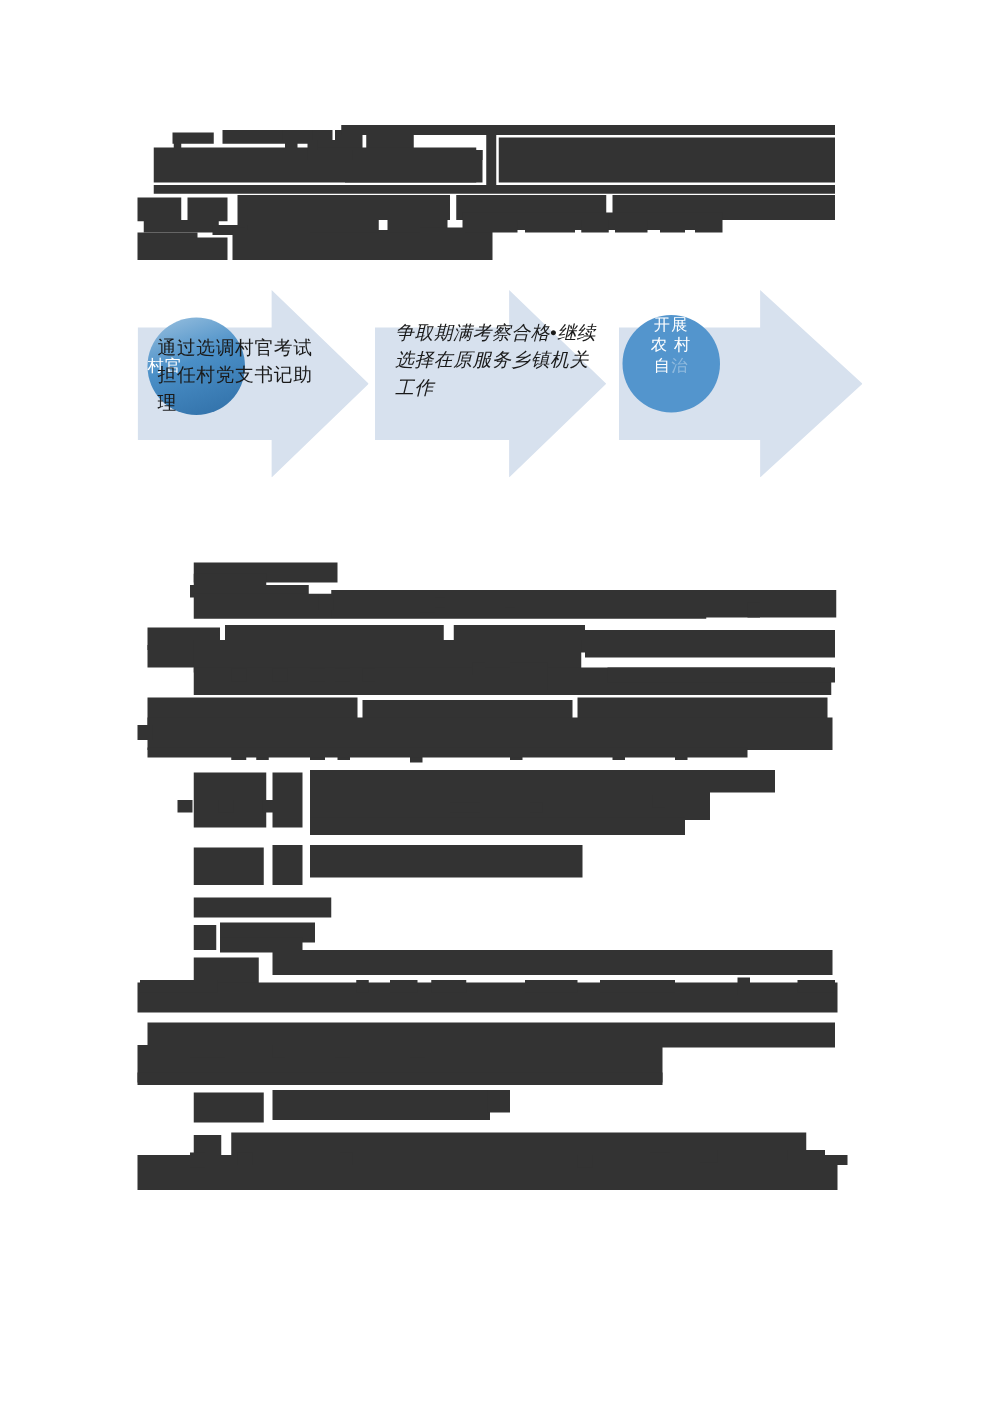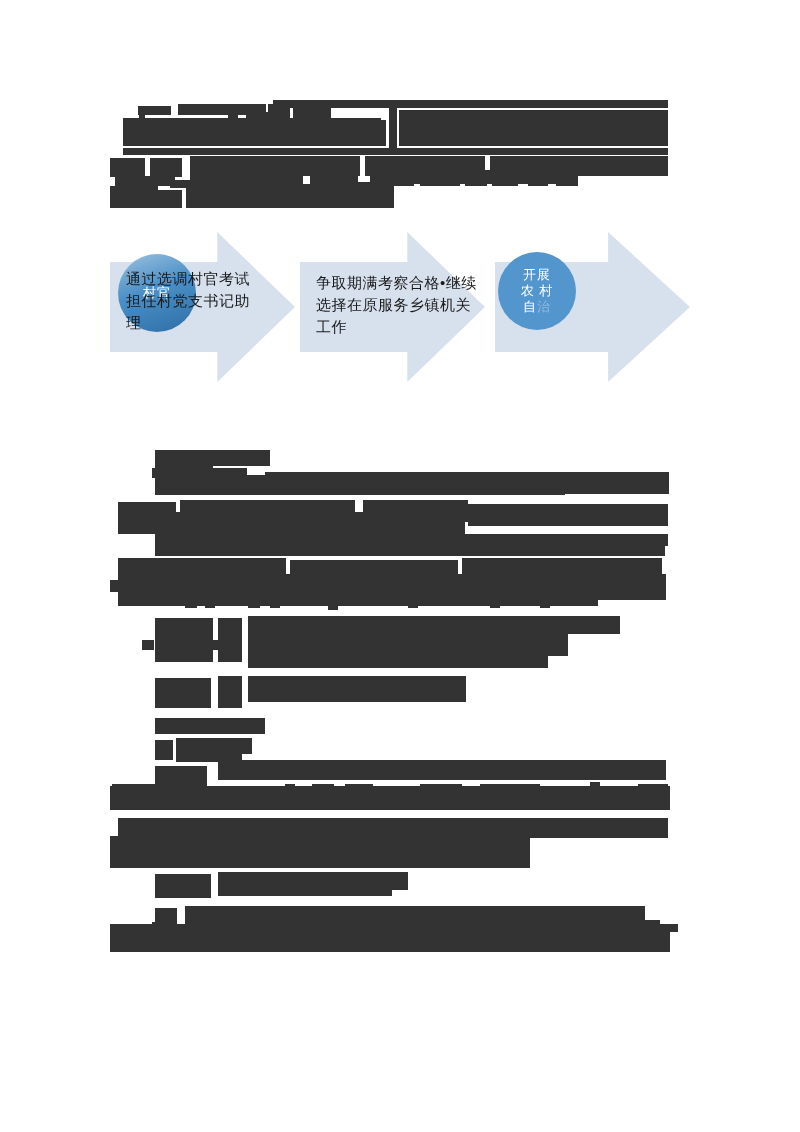--- a/index.html
+++ b/index.html
@@ -17,21 +17,21 @@
     position:absolute;top:0;height:150px;
     background:#d7e1ee;
     clip-path:polygon(0% 20%, 58% 20%, 58% 0%, 100% 50%, 58% 100%, 58% 80%, 0% 80%);
   }
   .chev.c1{left:0px;width:185px;}
   .chev.c2{left:190px;width:185px;}
   .chev.c3{left:385px;width:195px;}
 
   .node-circle{
     position:absolute;border-radius:50%;
-    display:flex;align-items:center;justify-content:center;
+    display:flex;align-items:center;justify-content:flex-start;
     text-align:center;color:#ffffff;line-height:1.12;
     font-size:13px;letter-spacing:1px;
   }
   .node-circle.n1{
     left:8px;top:22px;width:78px;height:78px;
     background:linear-gradient(160deg,#9cc2e0 0%,#4a8fc7 45%,#2f6ea6 100%);
   }
   .node-circle.n2{
     left:198px;top:22px;width:78px;height:78px;
     background:linear-gradient(160deg,#9cc2e0 0%,#4a8fc7 45%,#2f6ea6 100%);
@@ -44,21 +44,21 @@
   .node-circle.n3 .nlbl{
     display:block;width:46px;font-size:13px;line-height:1.25;
   }
   .node-circle.n3 .nlbl .fade{color:rgba(255,255,255,.35);}
 
   .chev-text{
     position:absolute;color:#1a1a1a;font-size:15px;line-height:1.45;
     white-space:pre-line;
   }
   .chev-text.t1{left:16px;top:36px;width:130px;letter-spacing:.5px;}
-  .chev-text.t2{left:206px;top:40px;width:170px;letter-spacing:.5px;}
+  .chev-text.t2{left:206px;top:24px;width:170px;letter-spacing:.5px;font-style:italic;}
   .chev-text.t3{left:452px;top:30px;width:74px;letter-spacing:.5px;}
   .chev-text.t3 .faded{color:rgba(26,26,26,.22);}
 </style>
 </head>
 <body>
 
 <div class="page">
 
   <div class="redact-group" style="left:0;top:0;width:800px;height:215px;">
     <div class="rb" style="left:138px;top:106px;width:33px;height:9px;"></div>

